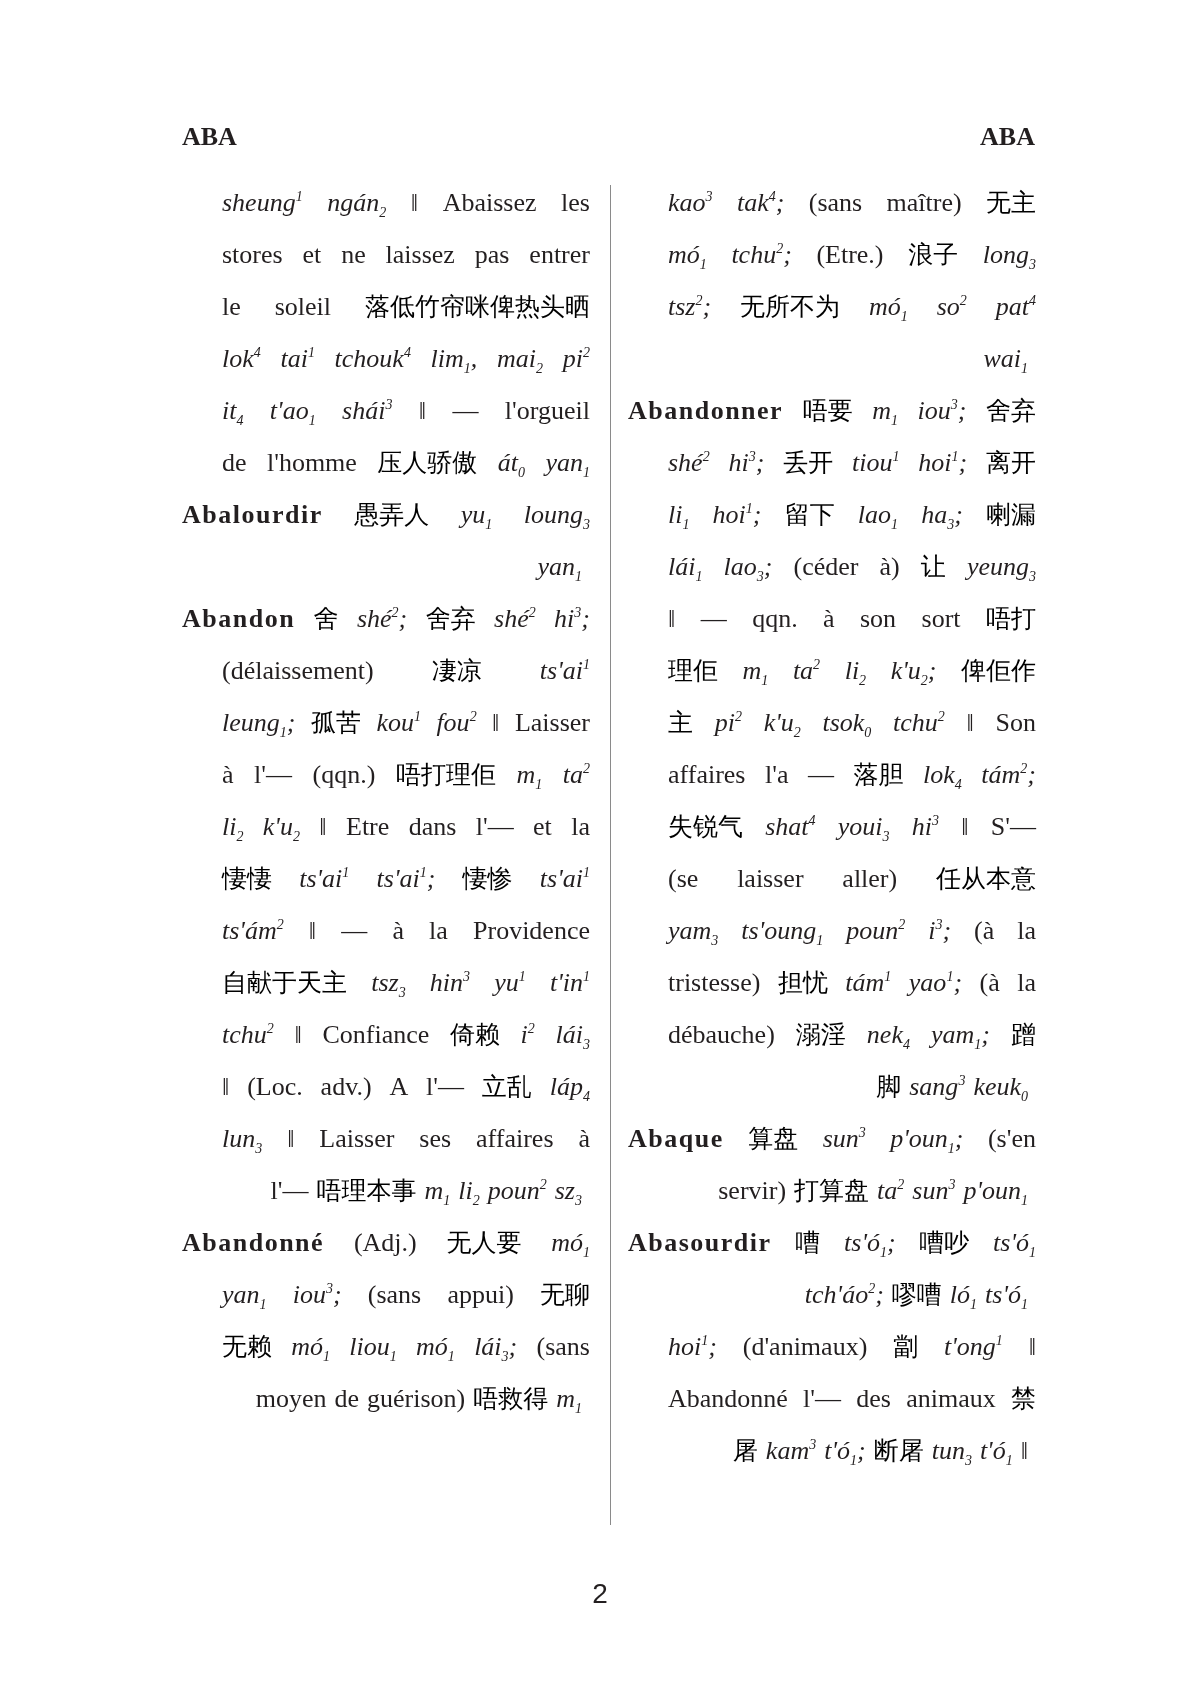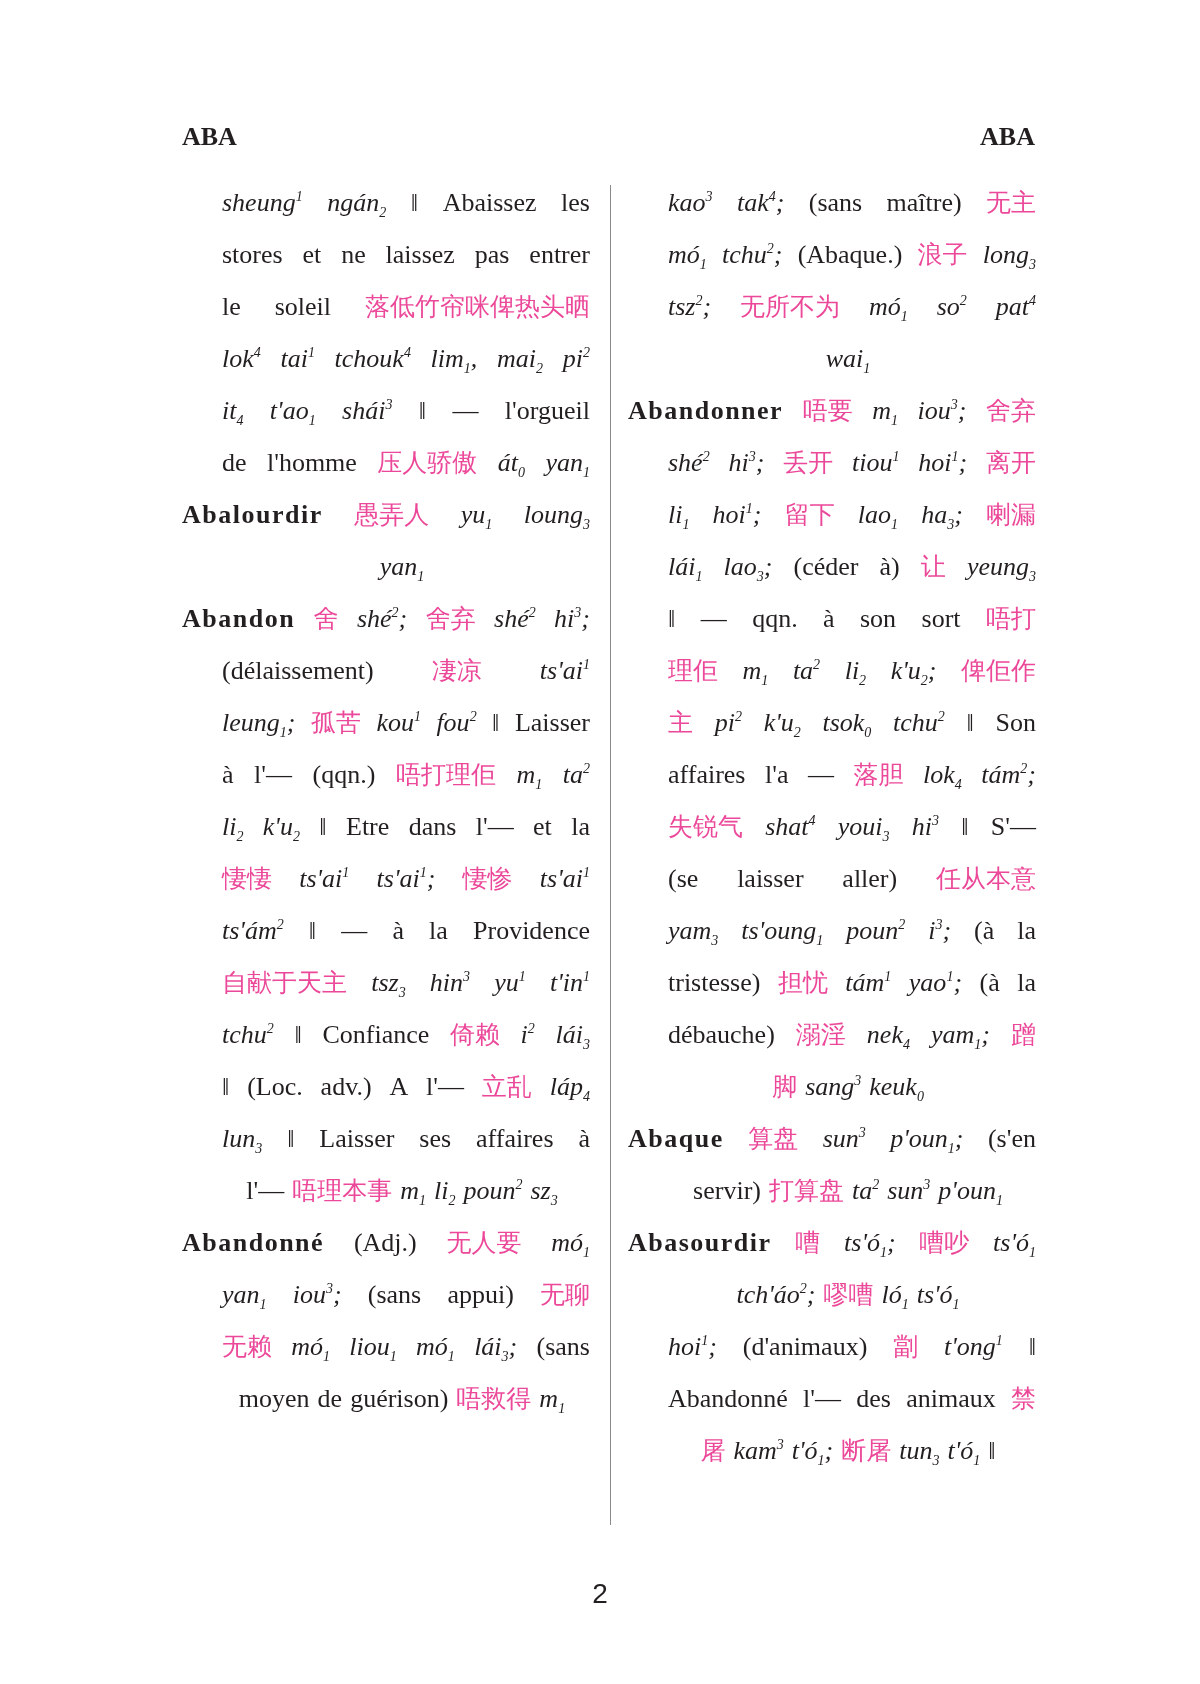--- a/index.html
+++ b/index.html
@@ -7,25 +7,25 @@
          font-family: "Liberation Serif", "DejaVu Serif", serif; color: #231f20; }
   .running-head { position: absolute; top: 122px; font-weight: bold; font-size: 26px;
                   text-underline-offset: 4px; text-decoration-thickness: 2px; }
   .rh-left { left: 182px; }
   .rh-right { right: 165px; }
   .column { position: absolute; top: 177px; width: 408px; font-size: 26px; line-height: 52px; }
   .col-left { left: 182px; }
   .col-right { left: 628px; width: 408px; }
   .divider { position: absolute; left: 610px; top: 185px; height: 1340px; width: 1px; background: #8a8a8a; }
   .line { white-space: nowrap; height: 52px; display: flex; justify-content: space-between; }
-  .line.last { justify-content: center; }
+  .line.last { justify-content: flex-end; }
   .line.last > span { margin-right: 8px; }
   .indent { padding-left: 40px; }
   .hw { font-weight: bold; letter-spacing: 1.5px; }
-  .zh { color: #ec4899; font-family: "DejaVu Sans", sans-serif; font-size: 25px; }
+  .zh { color: #000000; font-family: "DejaVu Sans", sans-serif; font-size: 25px; }
   .rom { font-style: italic; }
   .pagenum { position: absolute; top: 1578px; left: 0; width: 1200px; text-align: center;
              font-family: "Liberation Sans", sans-serif; font-size: 28px; }
   sup, sub { font-size: 14px; line-height: 0; }
 </style>
 </head>
 <body>
 
 <div class="running-head rh-left">ABA</div>
 <div class="running-head rh-right">ABA</div>
@@ -211,21 +211,21 @@
     <div class="line indent">
       <span class="rom">kao<sup>3</sup></span>
       <span class="rom">tak<sup>4</sup>;</span>
       <span>(sans</span>
       <span>maître)</span>
       <span class="zh">无主</span>
     </div>
     <div class="line indent">
       <span class="rom">mó<sub>1</sub></span>
       <span class="rom">tchu<sup>2</sup>;</span>
-      <span>(Abaque.)</span>
+      <span>(Etre.)</span>
       <span class="zh">浪子</span>
       <span class="rom">long<sub>3</sub></span>
     </div>
     <div class="line indent">
       <span class="rom">tsz<sup>2</sup>;</span>
       <span class="zh">无所不为</span>
       <span class="rom">mó<sub>1</sub></span>
       <span class="rom">so<sup>2</sup></span>
       <span class="rom">pat<sup>4</sup></span>
     </div>

